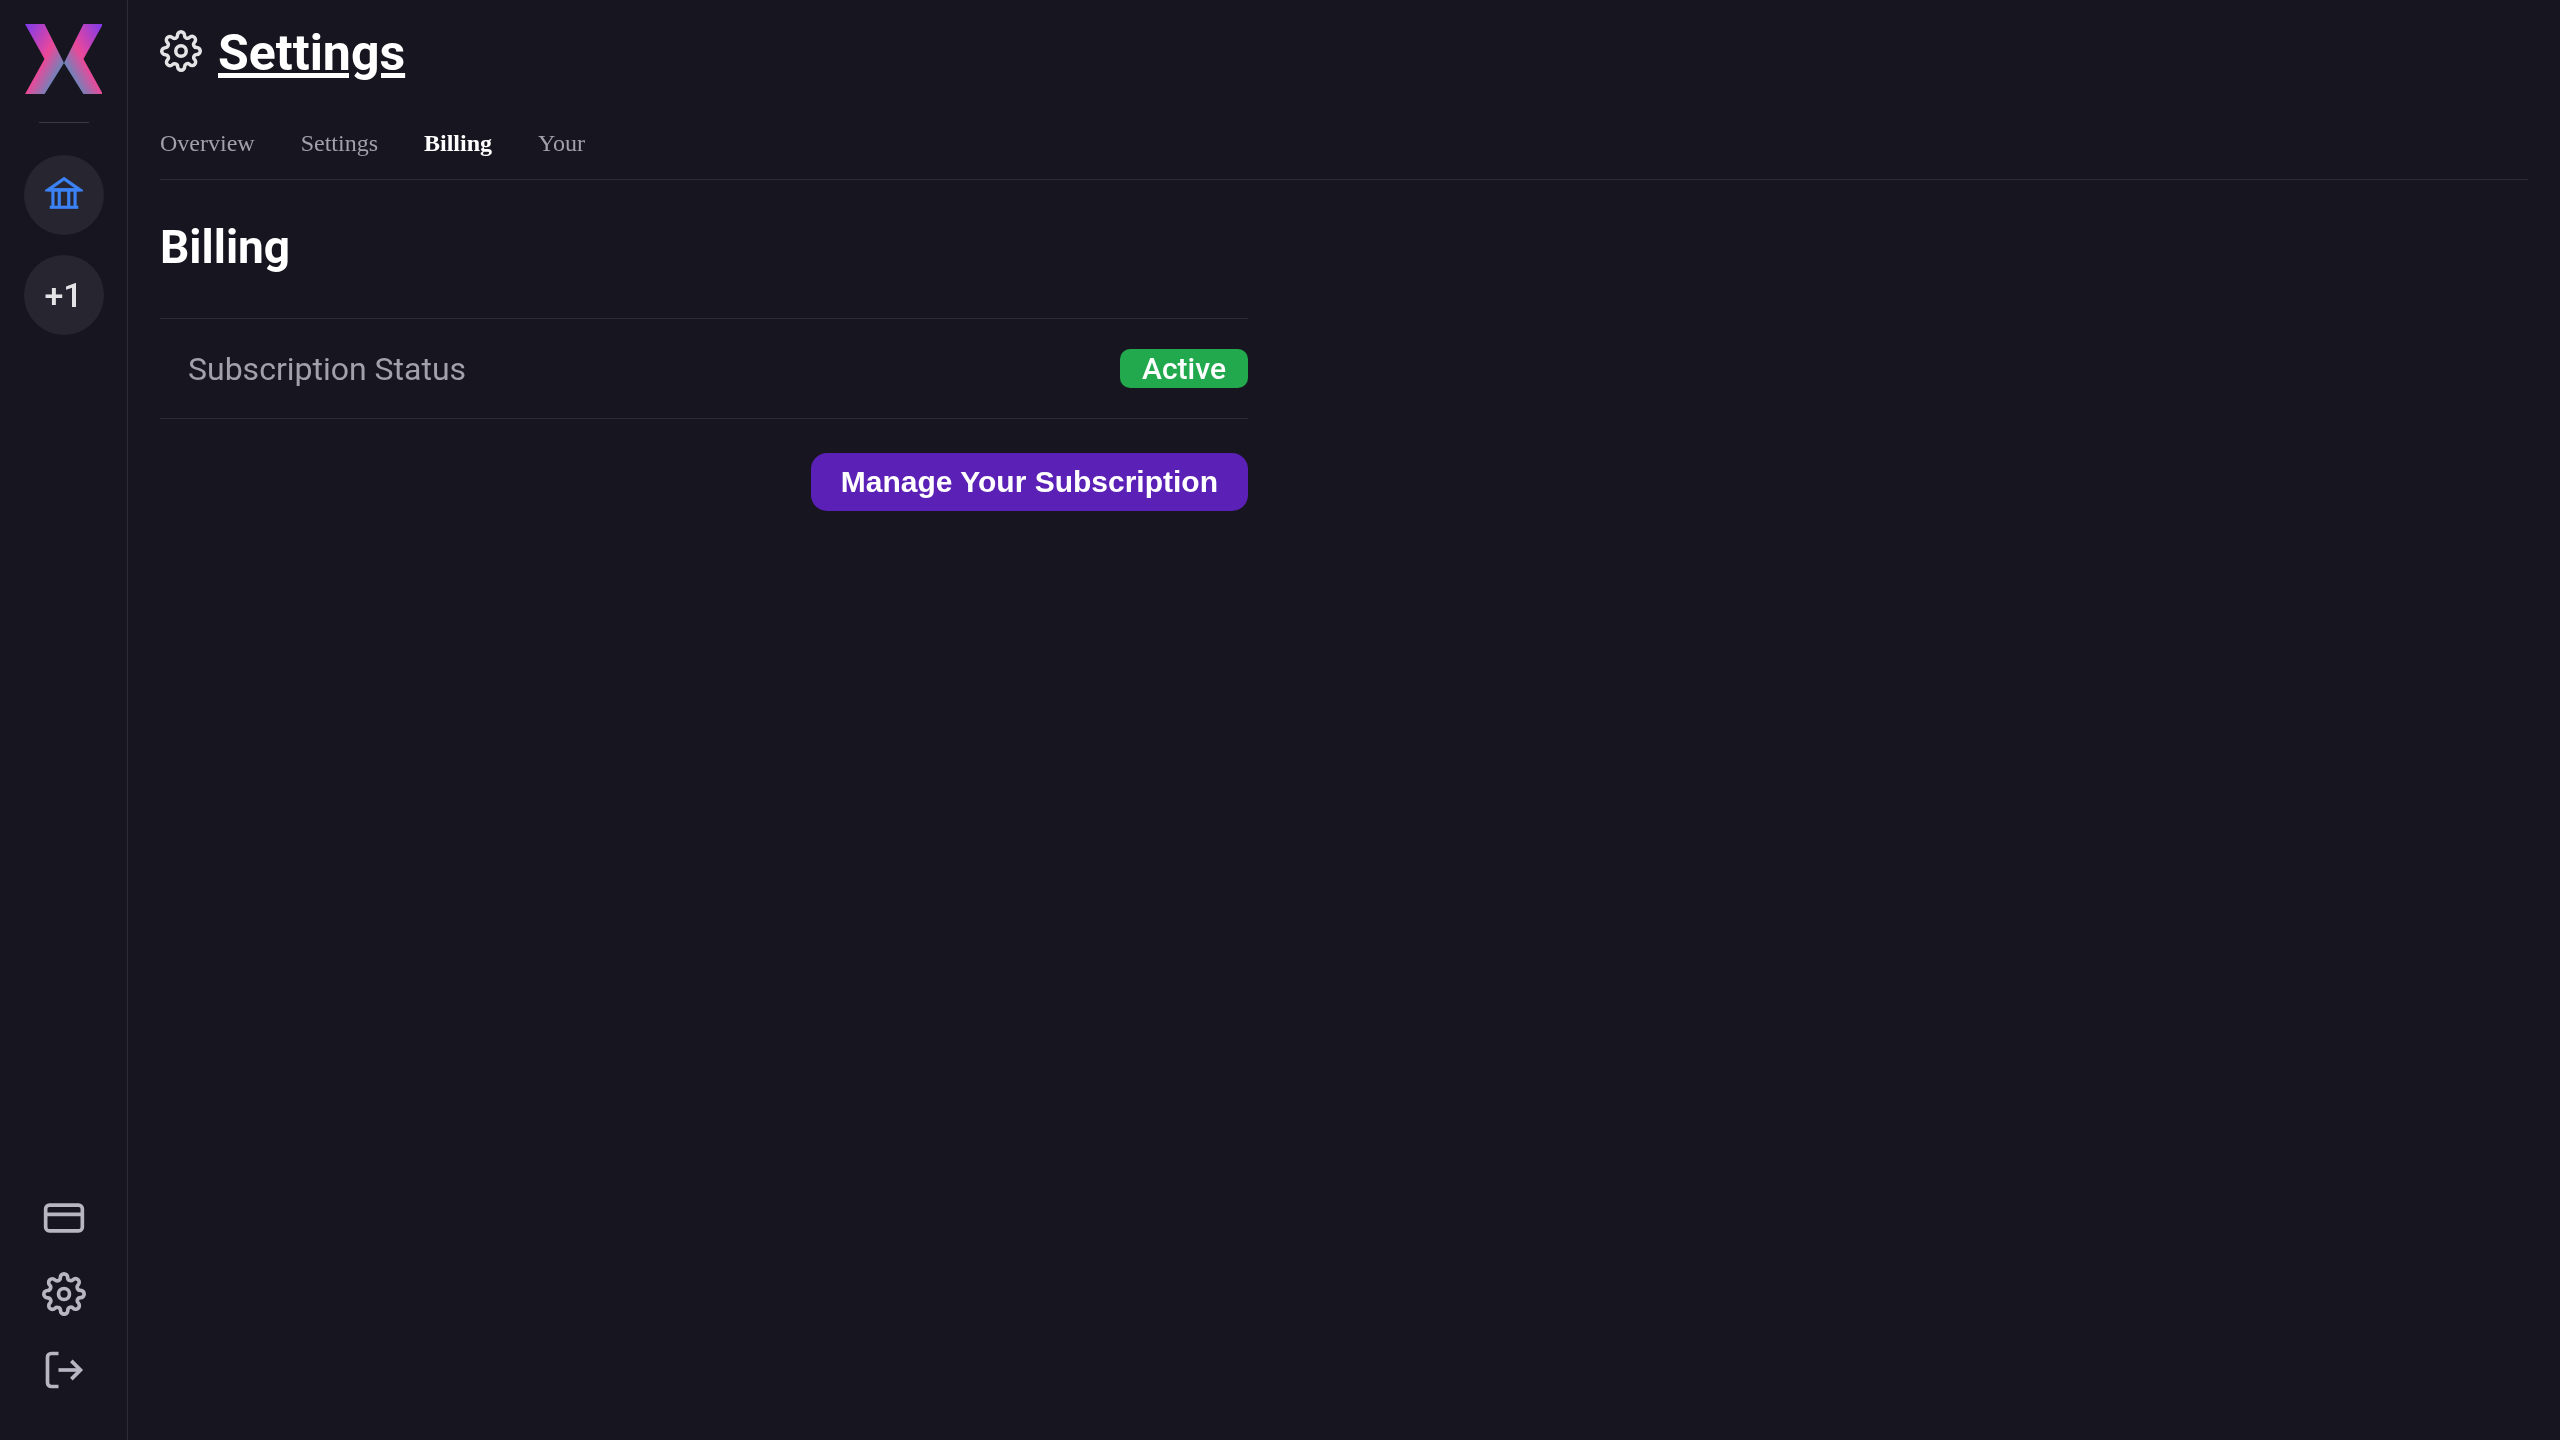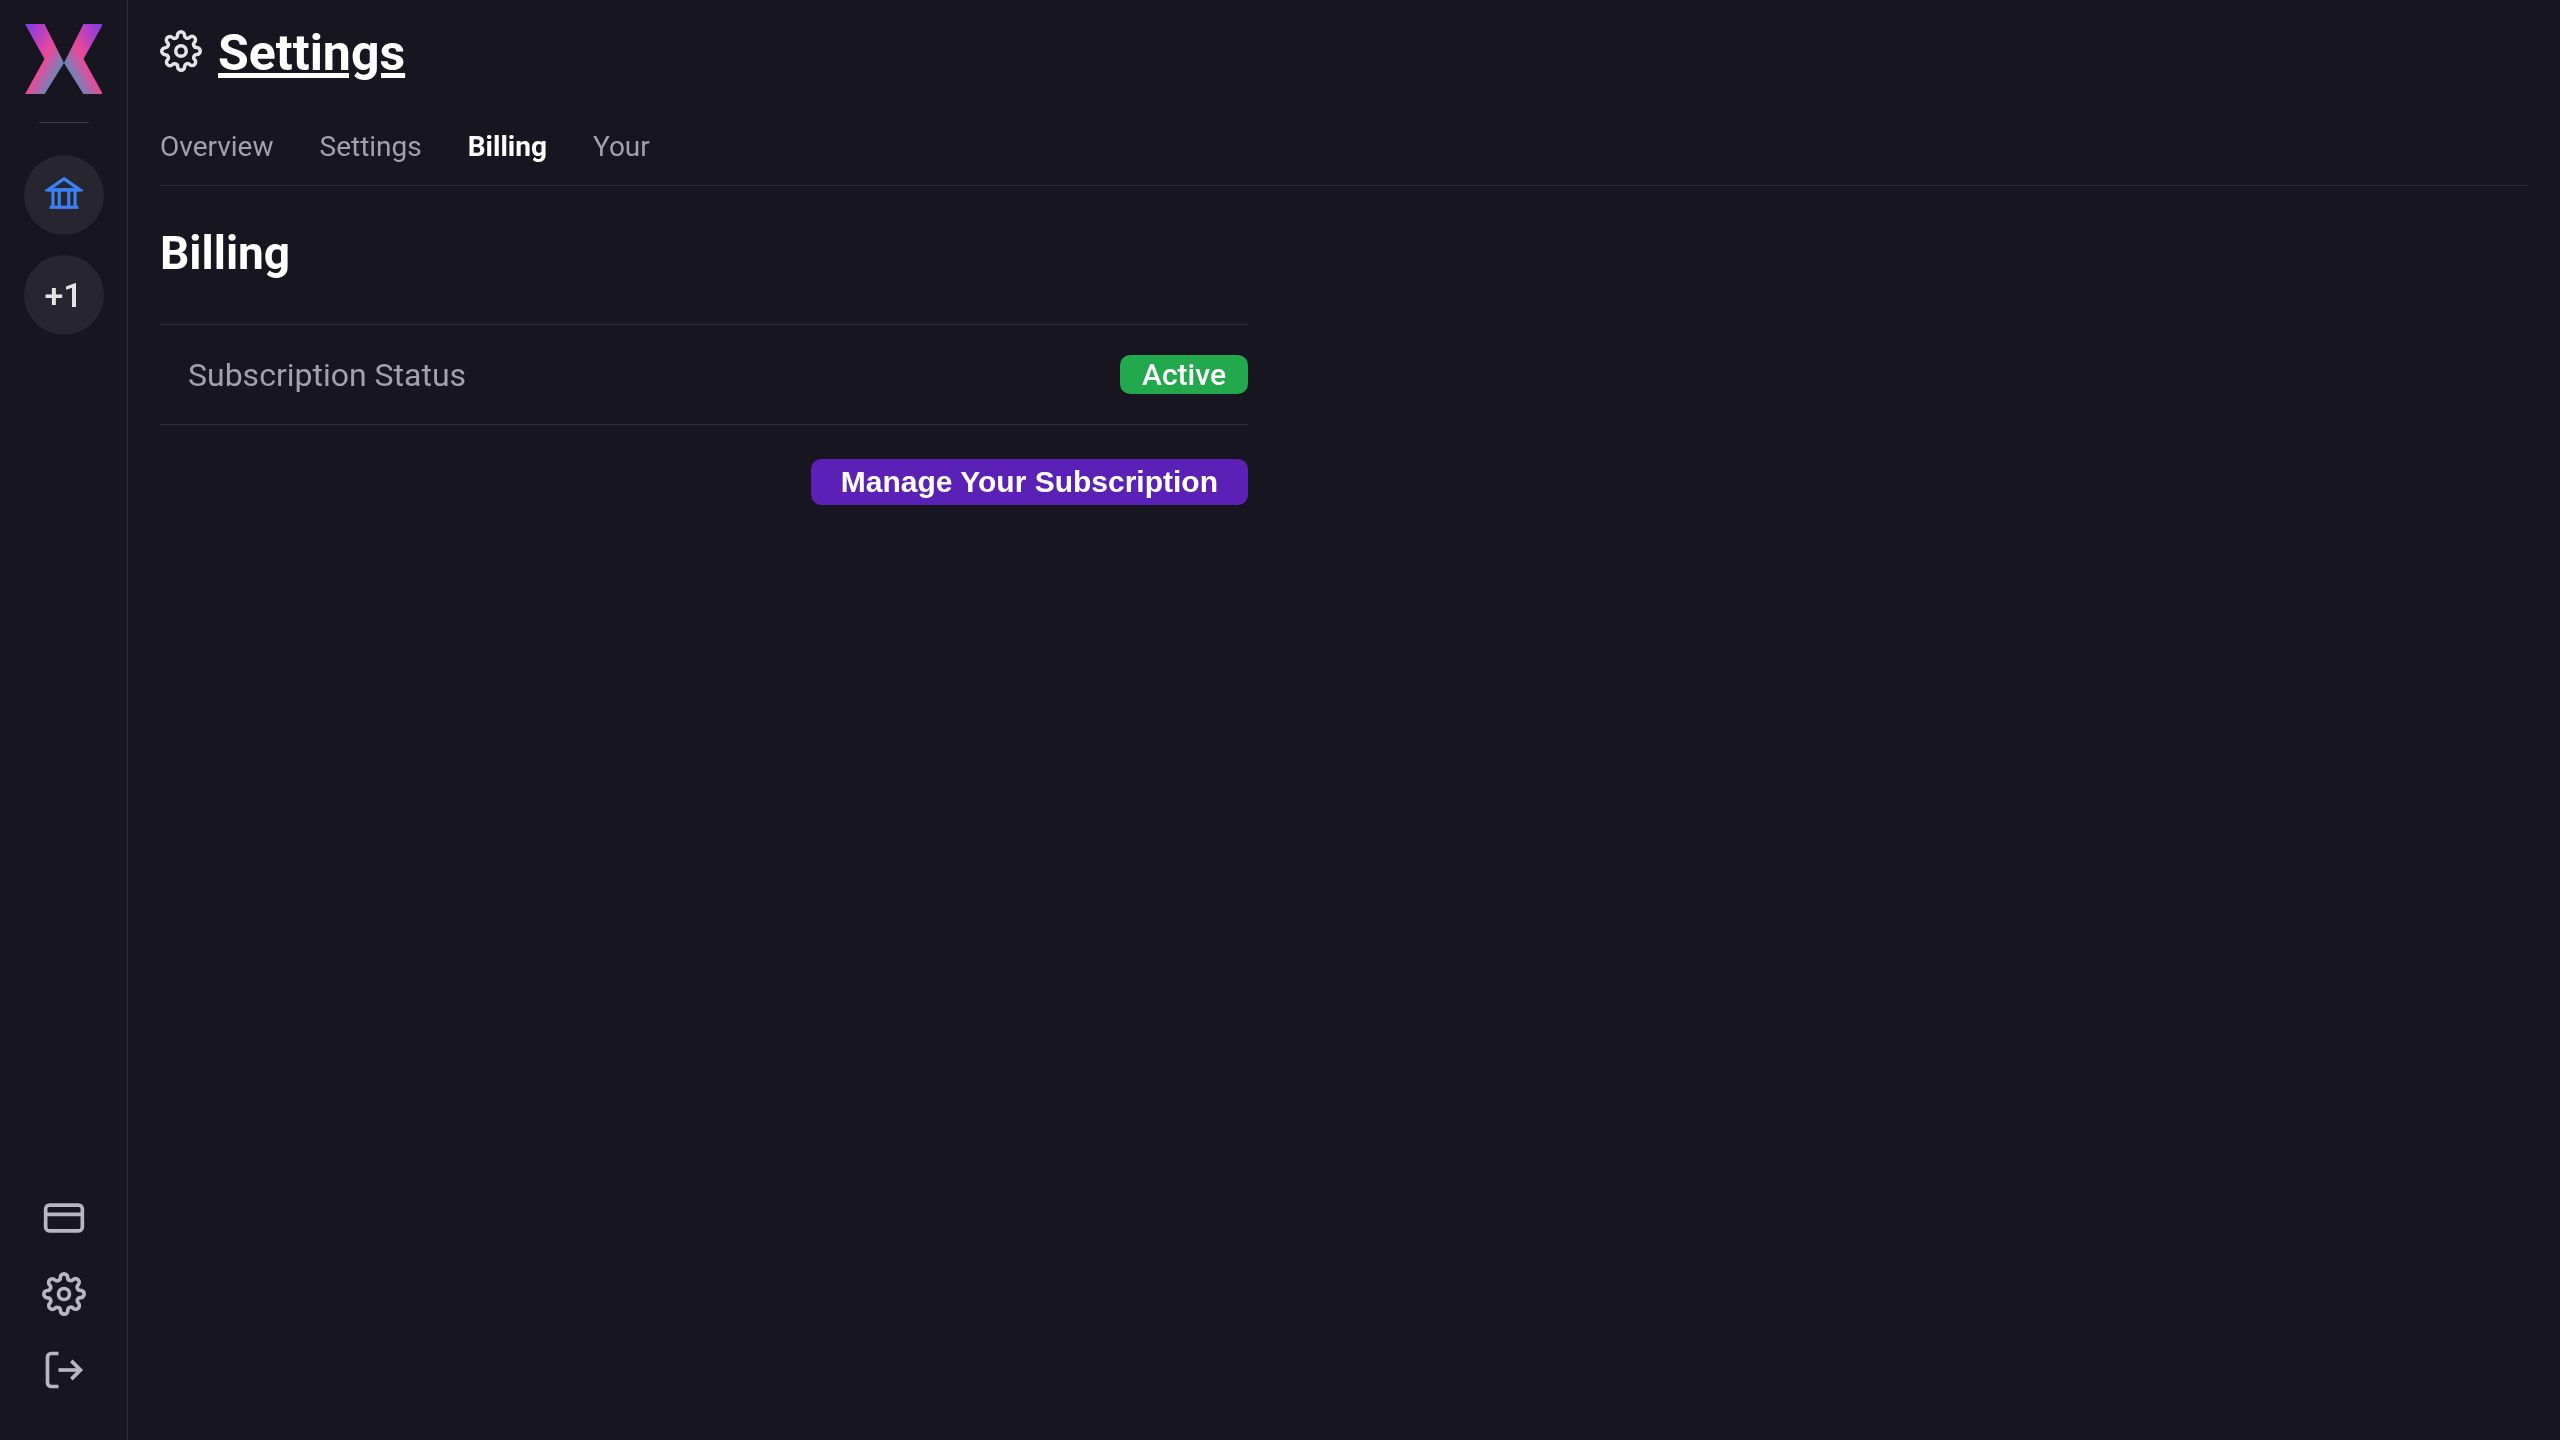--- a/index.html
+++ b/index.html
@@ -100,23 +100,24 @@
     }
     .tabs {
       display: flex;
       gap: 46px;
       border-bottom: 1px solid #2d2b38;
       padding-bottom: 22px;
       margin-bottom: 40px;
       width: 100%;
     }
     .tab {
-      font-size: 28px;
+      font-size: 24px;
       color: #a1a0ab;
       cursor: pointer;
+      font-family: Liberation Serif, serif;
     }
     .tab.active {
       color: #ffffff;
       font-weight: 700;
     }
     .section-title {
       font-size: 46px;
       font-weight: 700;
       color: #ffffff;
       margin-bottom: 44px;
@@ -148,23 +149,23 @@
     .action-row {
       display: flex;
       justify-content: flex-end;
       padding-top: 34px;
     }
     .manage-btn {
       background-color: #5b21b6;
       color: #ffffff;
       font-size: 30px;
       font-weight: 700;
-      padding: 6px 30px;
+      padding: 12px 30px;
       border: none;
-      border-radius: 10px;
+      border-radius: 16px;
       cursor: pointer;
     }
   </style>
 </head>
 <body>
 
 <div class="sidebar">
   <div class="sidebar-top">
     <div class="logo">
       <svg viewBox="0 0 80 72">

